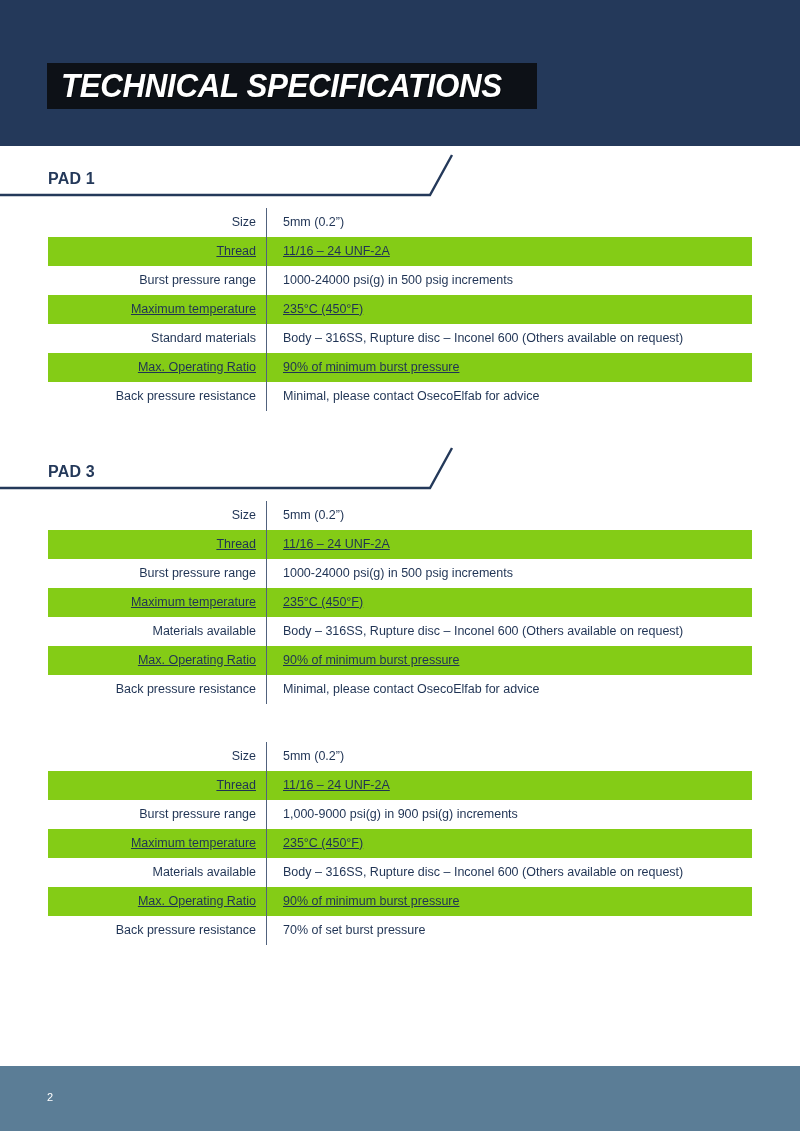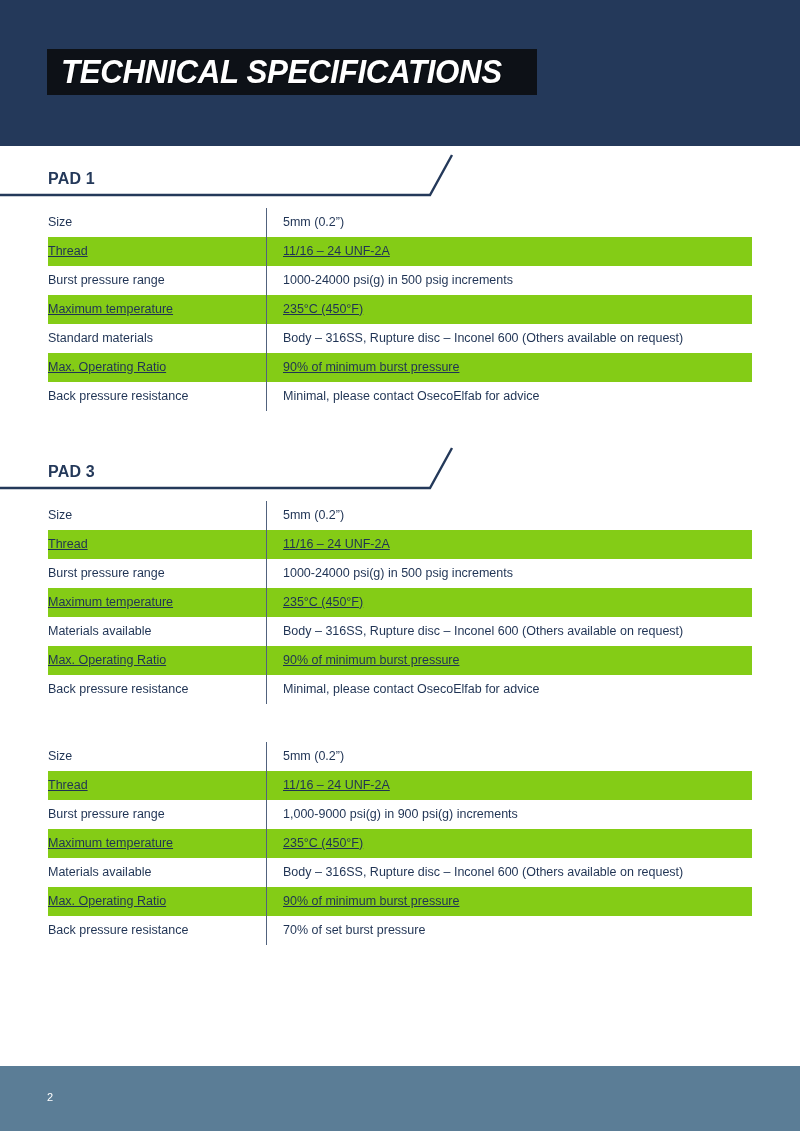--- a/index.html
+++ b/index.html
@@ -21,21 +21,21 @@
     position: absolute;
     left: 0;
     top: 0;
     width: 800px;
     height: 146px;
     background: #24395a;
   }
   .banner-title-band {
     position: absolute;
     left: 47px;
-    top: 49px;
+    top: 63px;
     height: 46px;
     padding: 0 12px 0 14px;
     background: #0d1117;
     display: flex;
     align-items: center;
   }
   .banner-title-text {
     font-family: "Liberation Sans", sans-serif;
     font-size: 33px;
     font-weight: bold;
@@ -97,21 +97,21 @@
   .spec-table td {
     font-size: 12.5px;
     color: #1f3354;
     padding: 0;
     height: 29px;
     vertical-align: middle;
     line-height: 1.25;
   }
   .spec-table td.label {
     width: 208px;
-    text-align: left;
+    text-align: right;
     padding-right: 10px;
   }
   .spec-table td.value {
     border-left: 1.4px solid #51627d;
     padding-left: 16px;
     text-align: left;
   }
 
   .sec-gap { height: 28px; }
 

